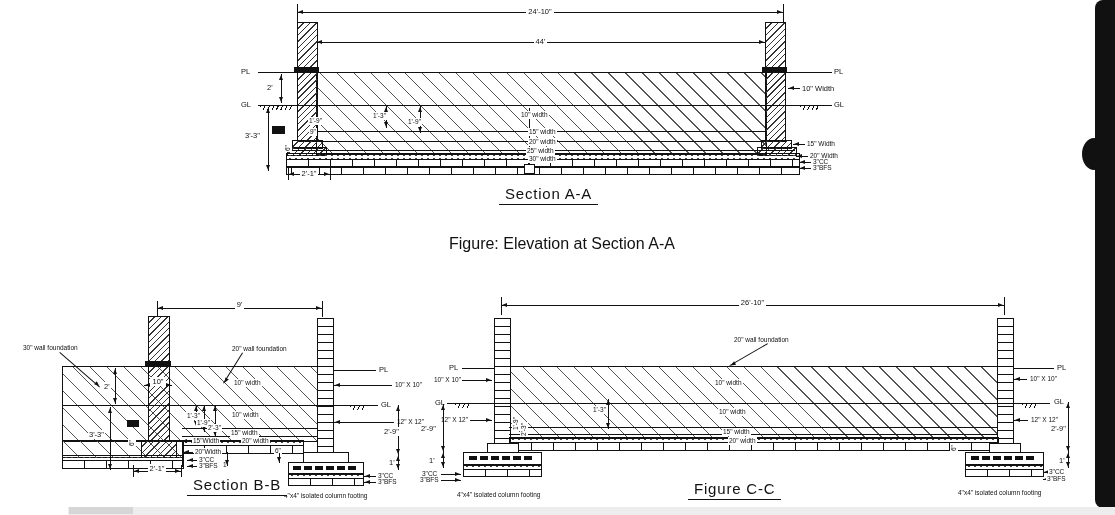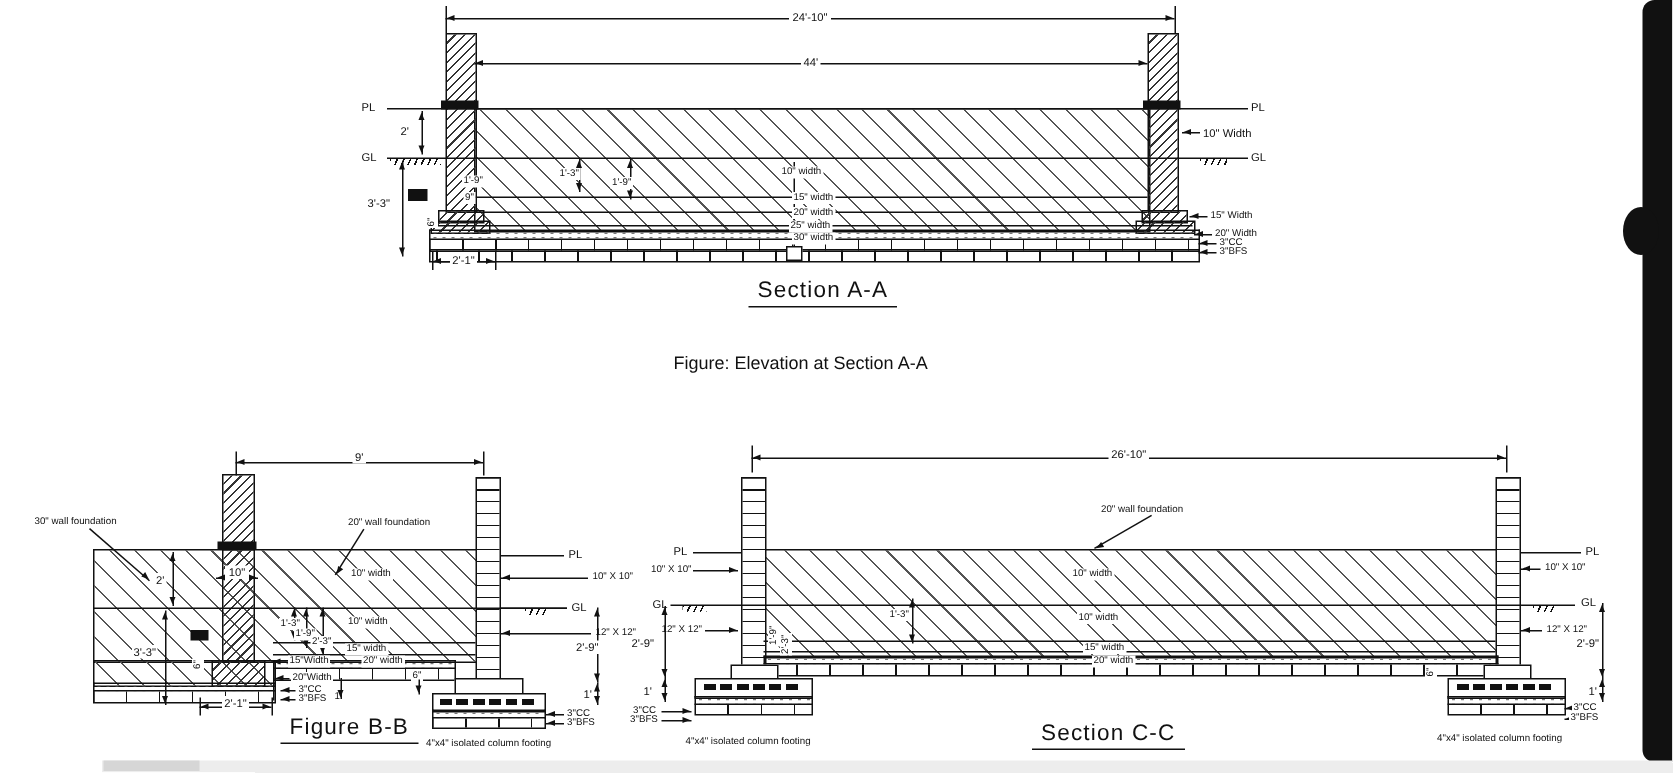--- a/index.html
+++ b/index.html
@@ -4,21 +4,21 @@
 <style>
   html,body{margin:0;padding:0;background:#fff}
   #c{position:relative;width:1115px;height:515px;background:#fff;overflow:hidden;
      font-family:"Liberation Sans",sans-serif;color:#111}
   .a{position:absolute}
   .lbl{position:absolute;font-size:7.5px;line-height:9px;white-space:nowrap;background:#fff;padding:0 1px;color:#111}
   .tiny{font-size:6.5px;line-height:8px}
   .lblc{position:absolute;text-align:center;font-size:7.5px;line-height:9px}
   .lblc span{background:#fff;padding:0 2px}
   .big{position:absolute;font-size:15px;letter-spacing:.8px;border-bottom:1.5px solid #111;padding:0 6px 2px;background:#fff;white-space:nowrap}
-  .cap{position:absolute;font-size:12px;white-space:nowrap}
+  .cap{position:absolute;font-size:16px;white-space:nowrap}
   .hl{position:absolute;height:0;border-top:1px solid #111}
   .vl{position:absolute;width:0;border-left:1px solid #111}
   .aL::before{content:"";position:absolute;left:-1px;top:-3px;border:2.5px solid transparent;border-right:5px solid #111}
   .aR::after{content:"";position:absolute;right:-1px;top:-3px;border:2.5px solid transparent;border-left:5px solid #111}
   .aT::before{content:"";position:absolute;top:-1px;left:-3px;border:2.5px solid transparent;border-bottom:5px solid #111}
   .aB::after{content:"";position:absolute;bottom:-1px;left:-3px;border:2.5px solid transparent;border-top:5px solid #111}
   .hs{position:absolute;border:1px solid #111;
       background:repeating-linear-gradient(45deg,rgba(0,0,0,0) 0 11px,#555 11px 12px)}
   .hp{position:absolute;border:1px solid #111;
       background:repeating-linear-gradient(135deg,rgba(0,0,0,0) 0 3.5px,#333 3.5px 4.5px)}
@@ -149,21 +149,21 @@
   <div class="lbl tiny" style="left:396px;top:418px">12" X 12"</div>
   <div class="vl aT aB" style="left:398px;top:405px;height:50px"></div>
   <div class="lbl" style="left:383px;top:427px">2'-9"</div>
   <div class="vl aT aB" style="left:398px;top:455px;height:15px"></div>
   <div class="lbl" style="left:388px;top:458px">1'</div>
   <div class="hl aL" style="left:364px;top:476px;width:12px"></div>
   <div class="lbl tiny" style="left:377px;top:472px">3"CC</div>
   <div class="hl aL" style="left:364px;top:482px;width:12px"></div>
   <div class="lbl tiny" style="left:377px;top:478px">3"BFS</div>
   <div class="lbl tiny" style="left:283px;top:492px">4"x4" isolated column footing</div>
-  <div class="big" style="left:187px;top:476px">Figure B-B</div>
+  <div class="big" style="left:187px;top:476px">Section B-B</div>
 
   <div class="lbl tiny" style="left:22px;top:344px">30" wall foundation</div>
   <div class="lead aR" style="left:60px;top:352px;width:53px;transform:rotate(41deg)"></div>
   <div class="lbl tiny" style="left:231px;top:345px">20" wall foundation</div>
   <div class="lead aR" style="left:243px;top:353px;width:36px;transform:rotate(122deg)"></div>
 
   <div class="vl aT aB" style="left:115px;top:368px;height:36px"></div>
   <div class="lbl" style="left:103px;top:382px">2'</div>
   <div class="hl aL aR" style="left:144px;top:385px;width:28px"></div>
   <div class="lblc" style="left:144px;top:377px;width:28px"><span>10"</span></div>
@@ -265,21 +265,21 @@
   <div class="hl aL" style="left:1043px;top:479px;width:8px"></div>
   <div class="lbl tiny" style="left:1046px;top:475px">3"BFS</div>
   <div class="lbl tiny rot" style="left:950px;top:452px">6"</div>
 
   <div class="wb" style="left:989px;top:443px;width:30px;height:9px"></div>
   <div class="wb" style="left:965px;top:452px;width:77px;height:12px"></div>
   <div class="rb" style="left:971px;top:456px;width:65px;height:4px"></div>
   <div class="cs" style="left:965px;top:464px;width:77px;height:5px"></div>
   <div class="cb" style="left:965px;top:469px;width:77px;height:6px"></div>
   <div class="lbl tiny" style="left:957px;top:489px">4"x4" isolated column footing</div>
-  <div class="big" style="left:688px;top:480px">Section C-C</div>
+  <div class="big" style="left:688px;top:480px">Figure C-C</div>
 
   <div class="bk" style="left:1095px;top:0;width:20px;height:508px;border-radius:8px 0 0 8px"></div>
   <div class="bk" style="left:1082px;top:138px;width:24px;height:32px;border-radius:50%"></div>
 
   <div class="a" style="left:68px;top:507px;width:1047px;height:8px;background:#ededed"></div>
   <div class="a" style="left:69px;top:507px;width:64px;height:7px;background:#d6d6d6"></div>
 
 </div>
 
 </body></html>

